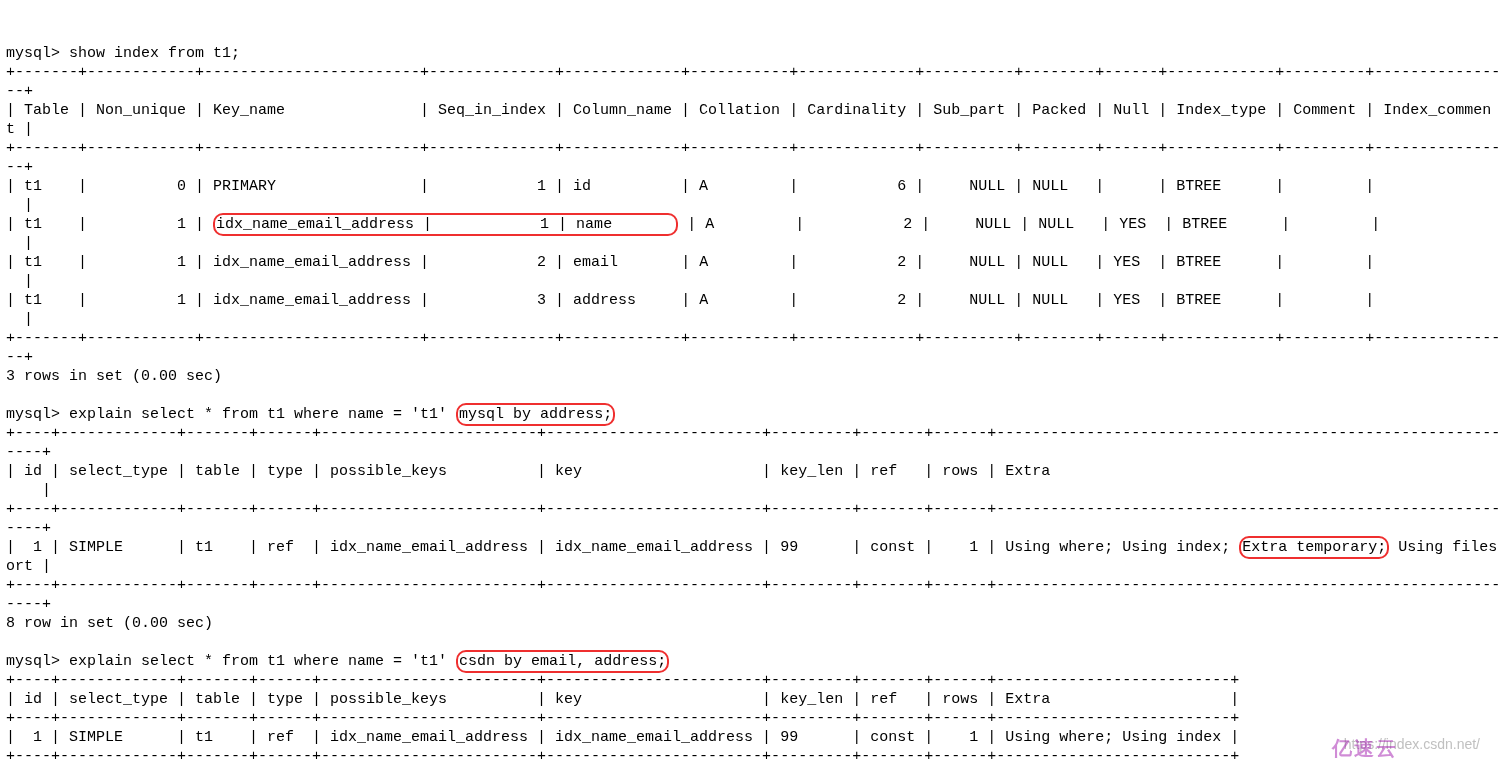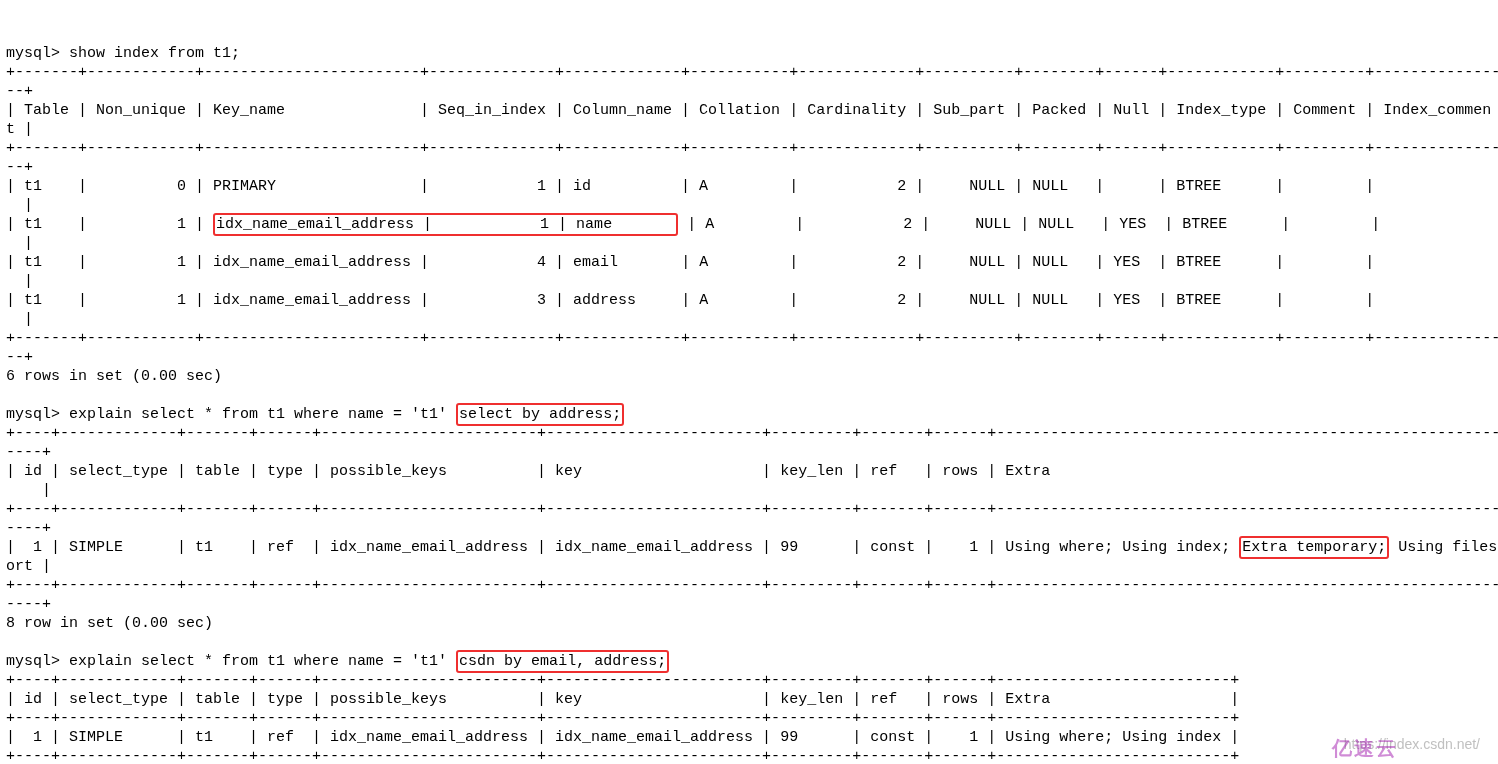--- a/index.html
+++ b/index.html
@@ -1,44 +1,44 @@
 <!DOCTYPE html>
 <html><head>
 <meta charset="utf-8">
 <style>
   html,body{margin:0;padding:0;background:#fff;color:#000;}
   body{font-family:Consolas,"Courier New",monospace;font-size:15px;line-height:19px;white-space:pre;padding:6px 0 0 6px;width:1498px;}
-  .rbox{display:inline-block;border:2px solid #ef2f2f;border-radius:3px;padding:0 1px;margin:-2px 0;}
+  .rbox{display:inline-block;border:2px solid #ef2f2f;border-radius:10px;padding:0 1px;margin:-2px 0;}
   .wm{position:absolute;right:18px;bottom:10px;color:#c6c6c6;font-family:Arial,sans-serif;font-size:14px;}
   .logo{position:absolute;right:100px;bottom:6px;color:#a21caf;font-family:Arial,sans-serif;font-size:20px;font-weight:bold;letter-spacing:2px;opacity:.5;text-align:center;}
   .faint{color:#c0c0c0;}
 </style>
 </head>
 <body>
 
 <span>mysql&gt;</span> <span>show index from t1;</span>
 <span>+-------+------------+------------------------+--------------+-------------+-----------+-------------+----------+--------+------+------------+---------+--------------</span>
 <span>--+</span>
 <span>| Table | Non_unique | Key_name               | Seq_in_index | Column_name | Collation | Cardinality | Sub_part | Packed | Null | Index_type | Comment | Index_commen</span>
 <span>t |</span>
 <span>+-------+------------+------------------------+--------------+-------------+-----------+-------------+----------+--------+------+------------+---------+--------------</span>
 <span>--+</span>
-<span>| t1    |          0 | PRIMARY                |            1 | id          | A         |           2 |     NULL | NULL   |      | BTREE      |         |             </span>
+<span>| t1    |          0 | PRIMARY                |            1 | id          | A         |           6 |     NULL | NULL   |      | BTREE      |         |             </span>
 <span>  |</span>
 <span>| t1    |          1 |</span> <span class="rbox">idx_name_email_address |            1 | name       </span><span> | A         |           2 |     NULL | NULL   | YES  | BTREE      |         |             </span>
 <span>  |</span>
-<span>| t1    |          1 | </span><span>idx_name_email_address |            4 | email      </span><span> | A         |           2 |     NULL | NULL   | YES  | BTREE      |         |             </span>
+<span>| t1    |          1 | </span><span>idx_name_email_address |            2 | email      </span><span> | A         |           2 |     NULL | NULL   | YES  | BTREE      |         |             </span>
 <span>  |</span>
 <span>| t1    |          1 | </span><span>idx_name_email_address |            3 | address    </span><span> | A         |           2 |     NULL | NULL   | YES  | BTREE      |         |             </span>
 <span>  |</span>
 <span>+-------+------------+------------------------+--------------+-------------+-----------+-------------+----------+--------+------+------------+---------+--------------</span>
 <span>--+</span>
-<span>6 rows in set (0.00 sec)</span>
+<span>3 rows in set (0.00 sec)</span>
 
-<span>mysql&gt;</span> <span>explain select * from t1 where name = 't1' </span><span class="rbox">select by address;</span>
+<span>mysql&gt;</span> <span>explain select * from t1 where name = 't1' </span><span class="rbox">mysql by address;</span>
 <span>+----+-------------+-------+------+------------------------+------------------------+---------+-------+------+-----------------------------------------------------------</span>
 <span>----+</span>
 <span>| id | select_type | table | type | possible_keys          | key                    | key_len | ref   | rows | Extra                                                     </span>
 <span>    |</span>
 <span>+----+-------------+-------+------+------------------------+------------------------+---------+-------+------+-----------------------------------------------------------</span>
 <span>----+</span>
 <span>|  1 | SIMPLE      | t1    | ref  | idx_name_email_address | idx_name_email_address | 99      | const |    1 | Using where; Using index; </span><span class="rbox">Extra temporary;</span><span> Using files</span>
 <span>ort |</span>
 <span>+----+-------------+-------+------+------------------------+------------------------+---------+-------+------+-----------------------------------------------------------</span>
 <span>----+</span>

